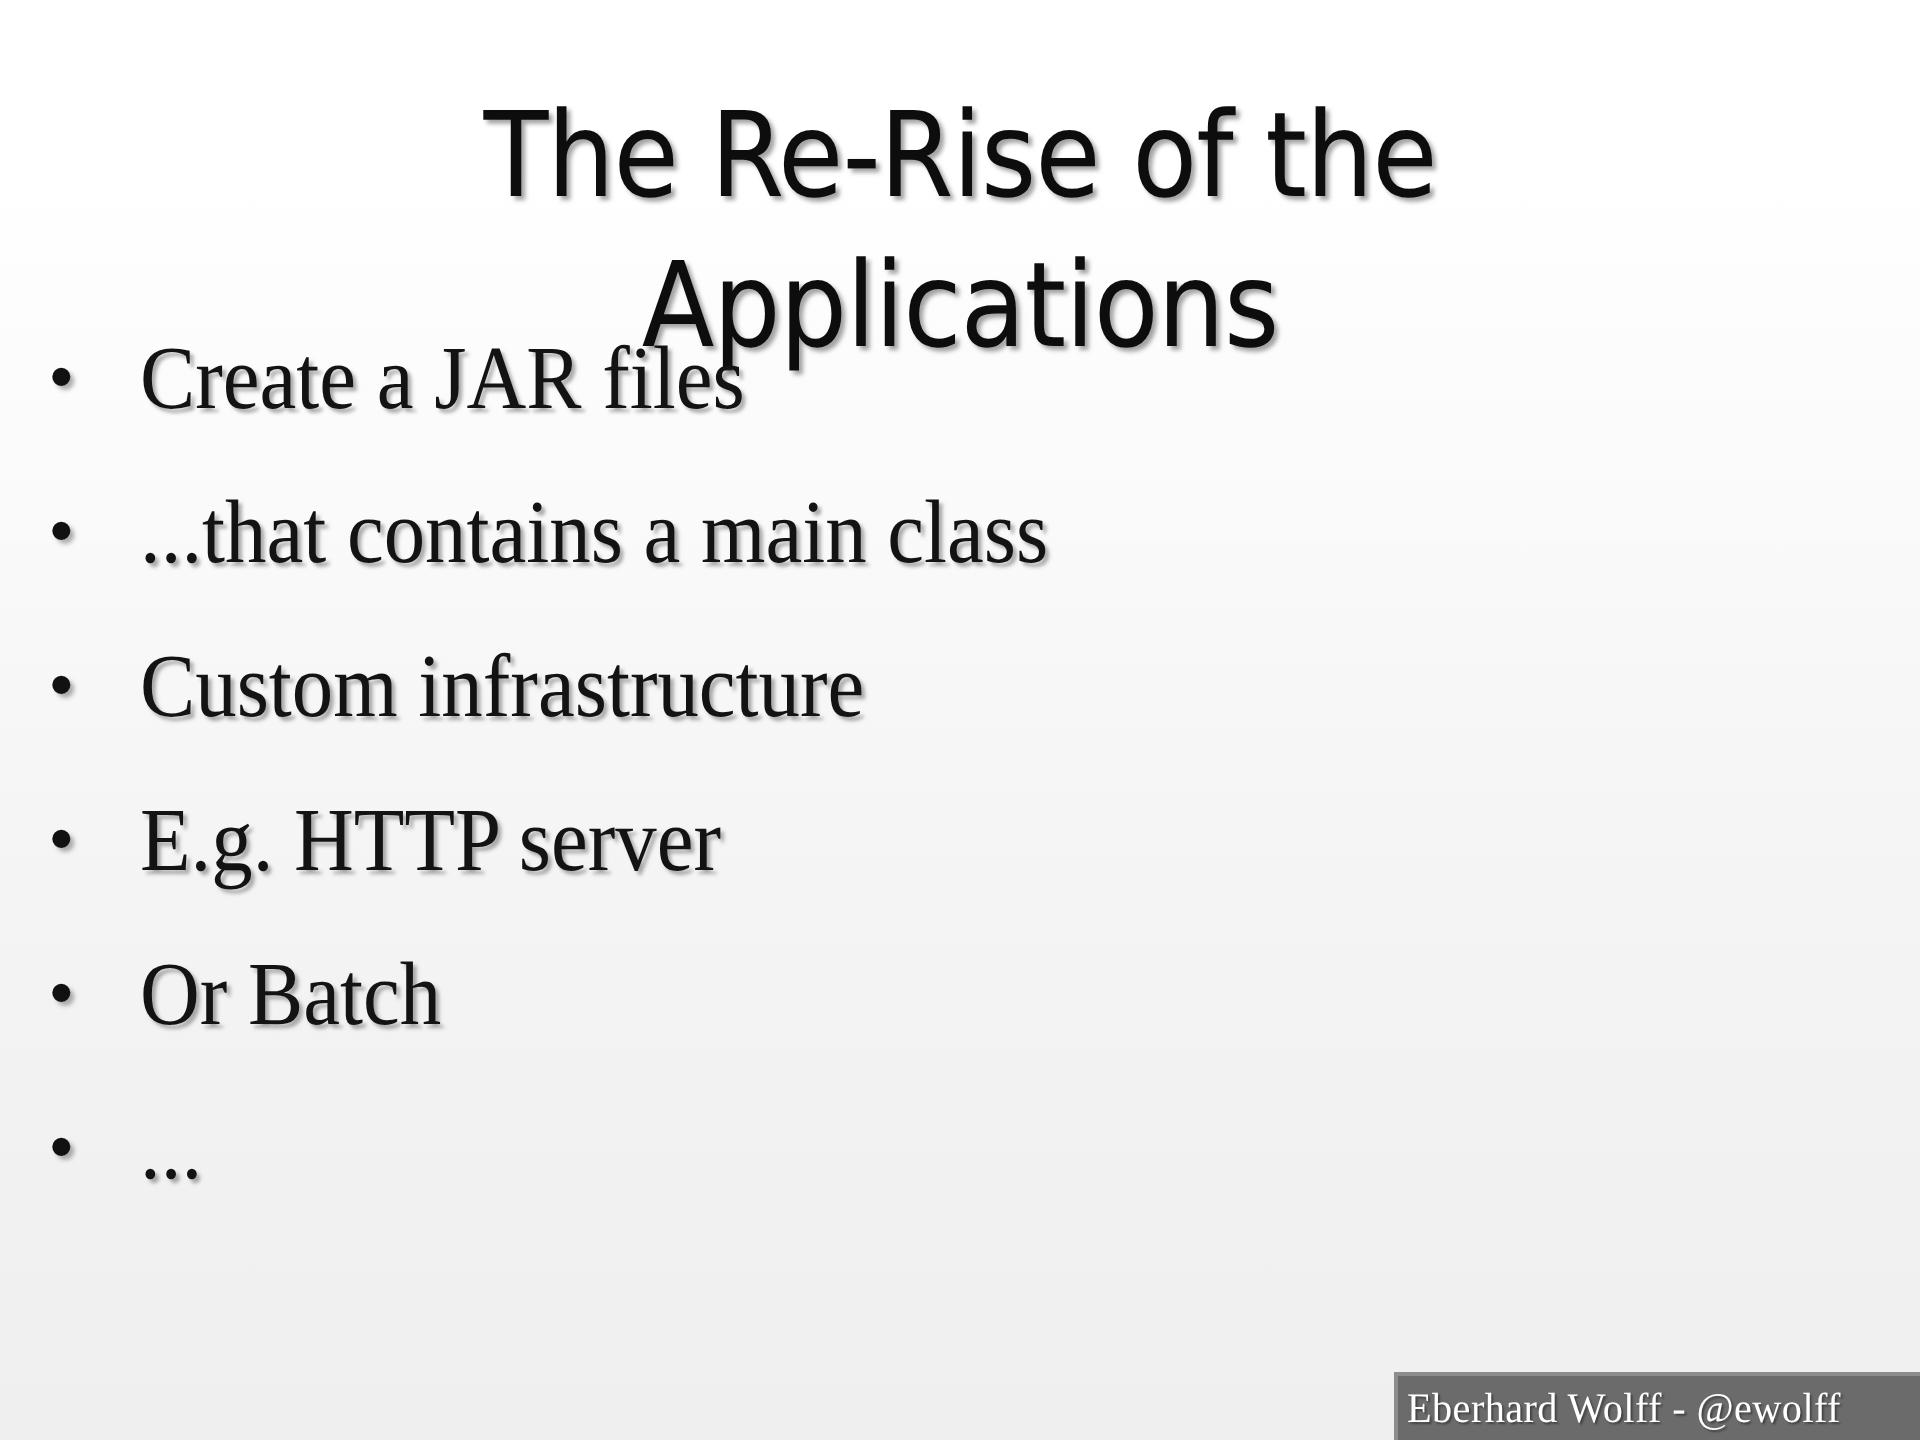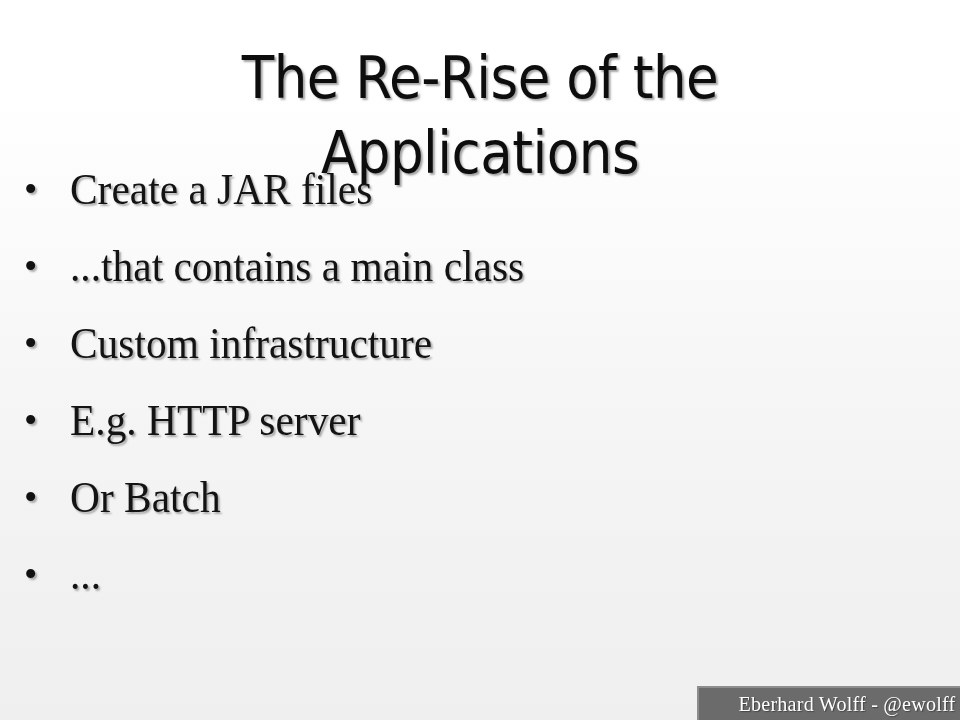--- a/index.html
+++ b/index.html
@@ -99,21 +99,21 @@
     left: 697px;
     top: 686px;
     width: 263px;
     height: 34px;
     background: #6b6b6b;
     border-left: 2px solid #8d8d8d;
     border-top: 2px solid #8d8d8d;
     box-sizing: border-box;
     display: flex;
     align-items: center;
-    justify-content: flex-end;
+    justify-content: flex-start;
   }
 
   #footer-badge-text {
     font-family: "Liberation Serif", serif;
     font-size: 21px;
     line-height: 24px;
     color: #ffffff;
     white-space: nowrap;
     text-shadow: 1px 1px 1px rgba(40, 40, 40, 0.6);
     letter-spacing: 0.2px;

